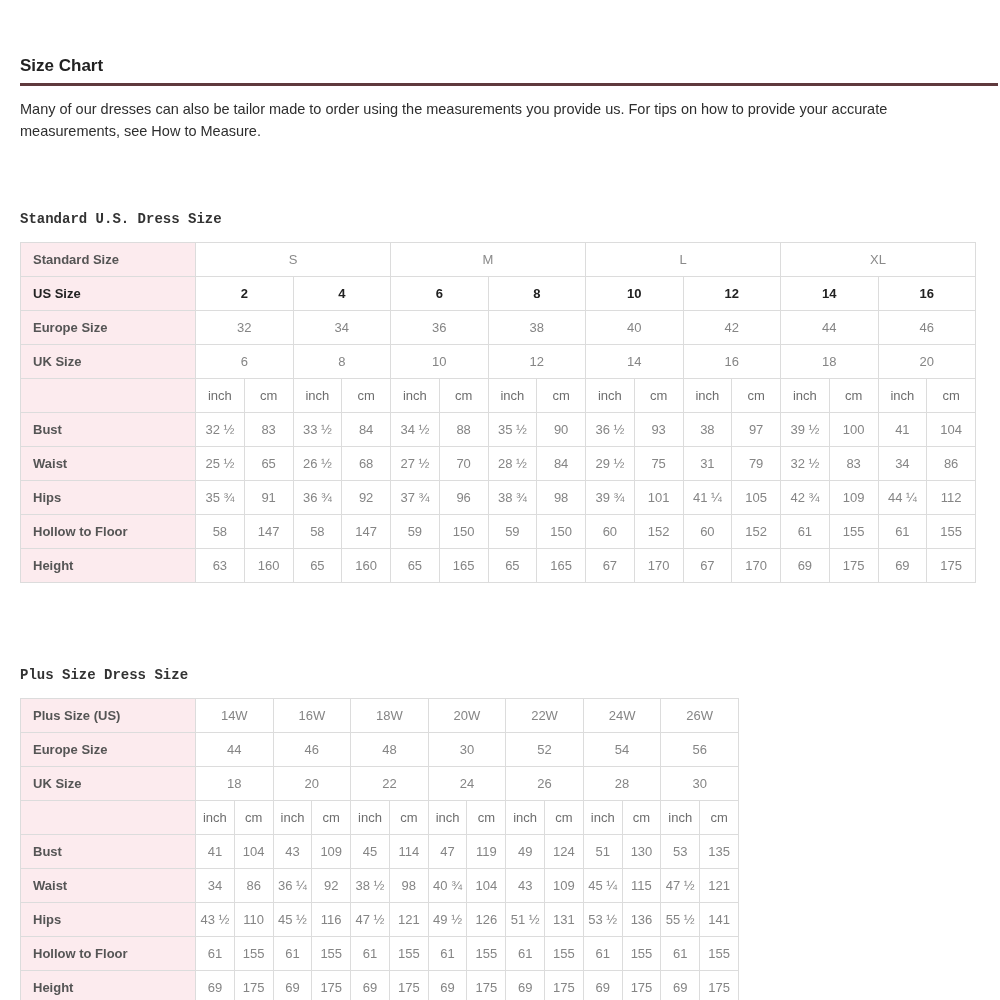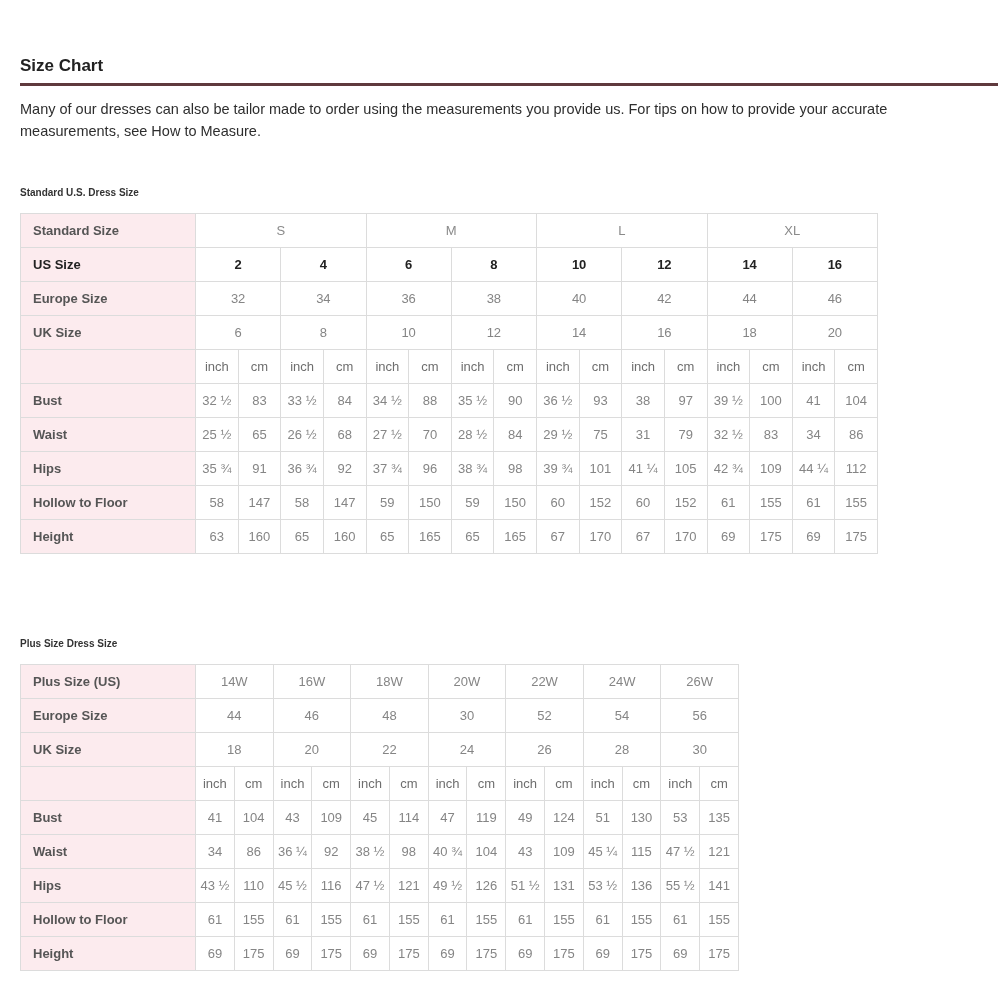--- a/index.html
+++ b/index.html
@@ -30,28 +30,29 @@
     border:none;
     height:3px;
     background:var(--rule);
     margin:0 0 12px 0;
     width:978px;
   }
   .intro{
     font-size:14.5px;
     line-height:1.55;
     color:#2e2e2e;
-    margin:0 0 44px 0;
+    margin:0 0 68px 0;
     width:960px;
   }
   .section-heading{
-    font-size:10px;
+    font-size:14px;
     font-weight:bold;
     color:var(--heading-text);
     margin:0 0 15px 0;
+    font-family:Liberation Mono, monospace;
   }
   .section-gap{margin-top:84px;}
 
   table.size-table{
     border-collapse:collapse;
     table-layout:fixed;
     font-size:13px;
   }
   table.size-table td{
     border:1px solid var(--border);
@@ -77,21 +78,21 @@
     color:var(--bold-text);
     margin-top:40px;
   }
   table.size-table td.unit{
     height:29px;
     color:#6e6e6e;
   }
   table.size-table td.group{
     color:#8a8a8a;
   }
-  #standard-table{width:858px;}
+  #standard-table{width:956px;}
   #plus-table{width:719px;}
 </style>
 </head>
 <body>
 
 <div class="page">
 
   <h1 class="page-title">Size Chart</h1>
   <hr class="title-rule">
 

